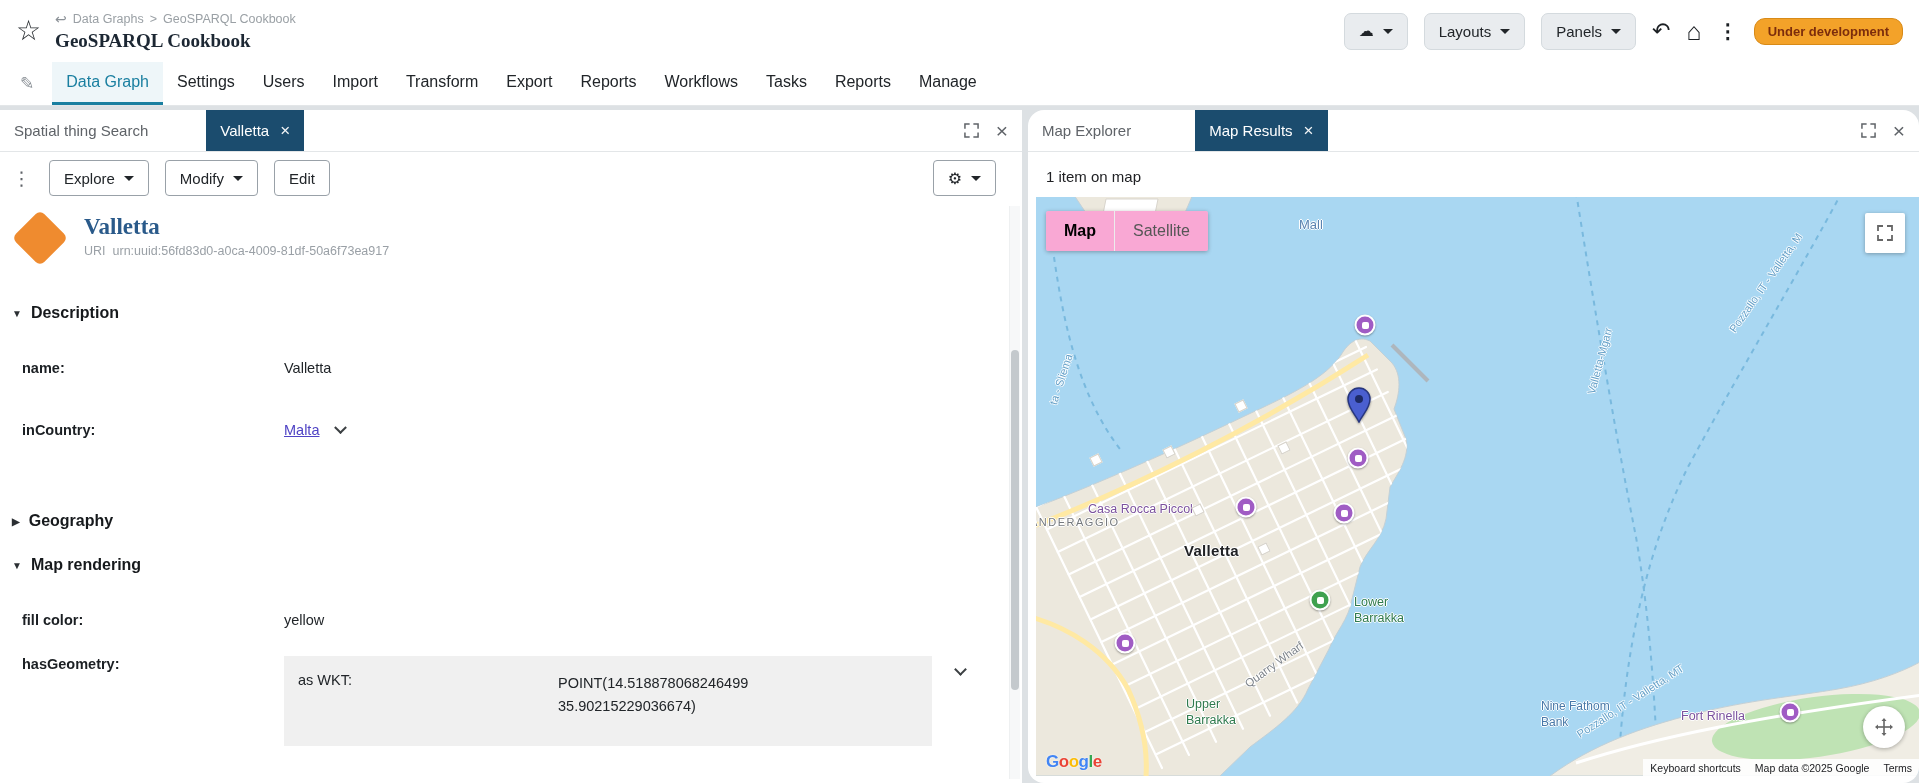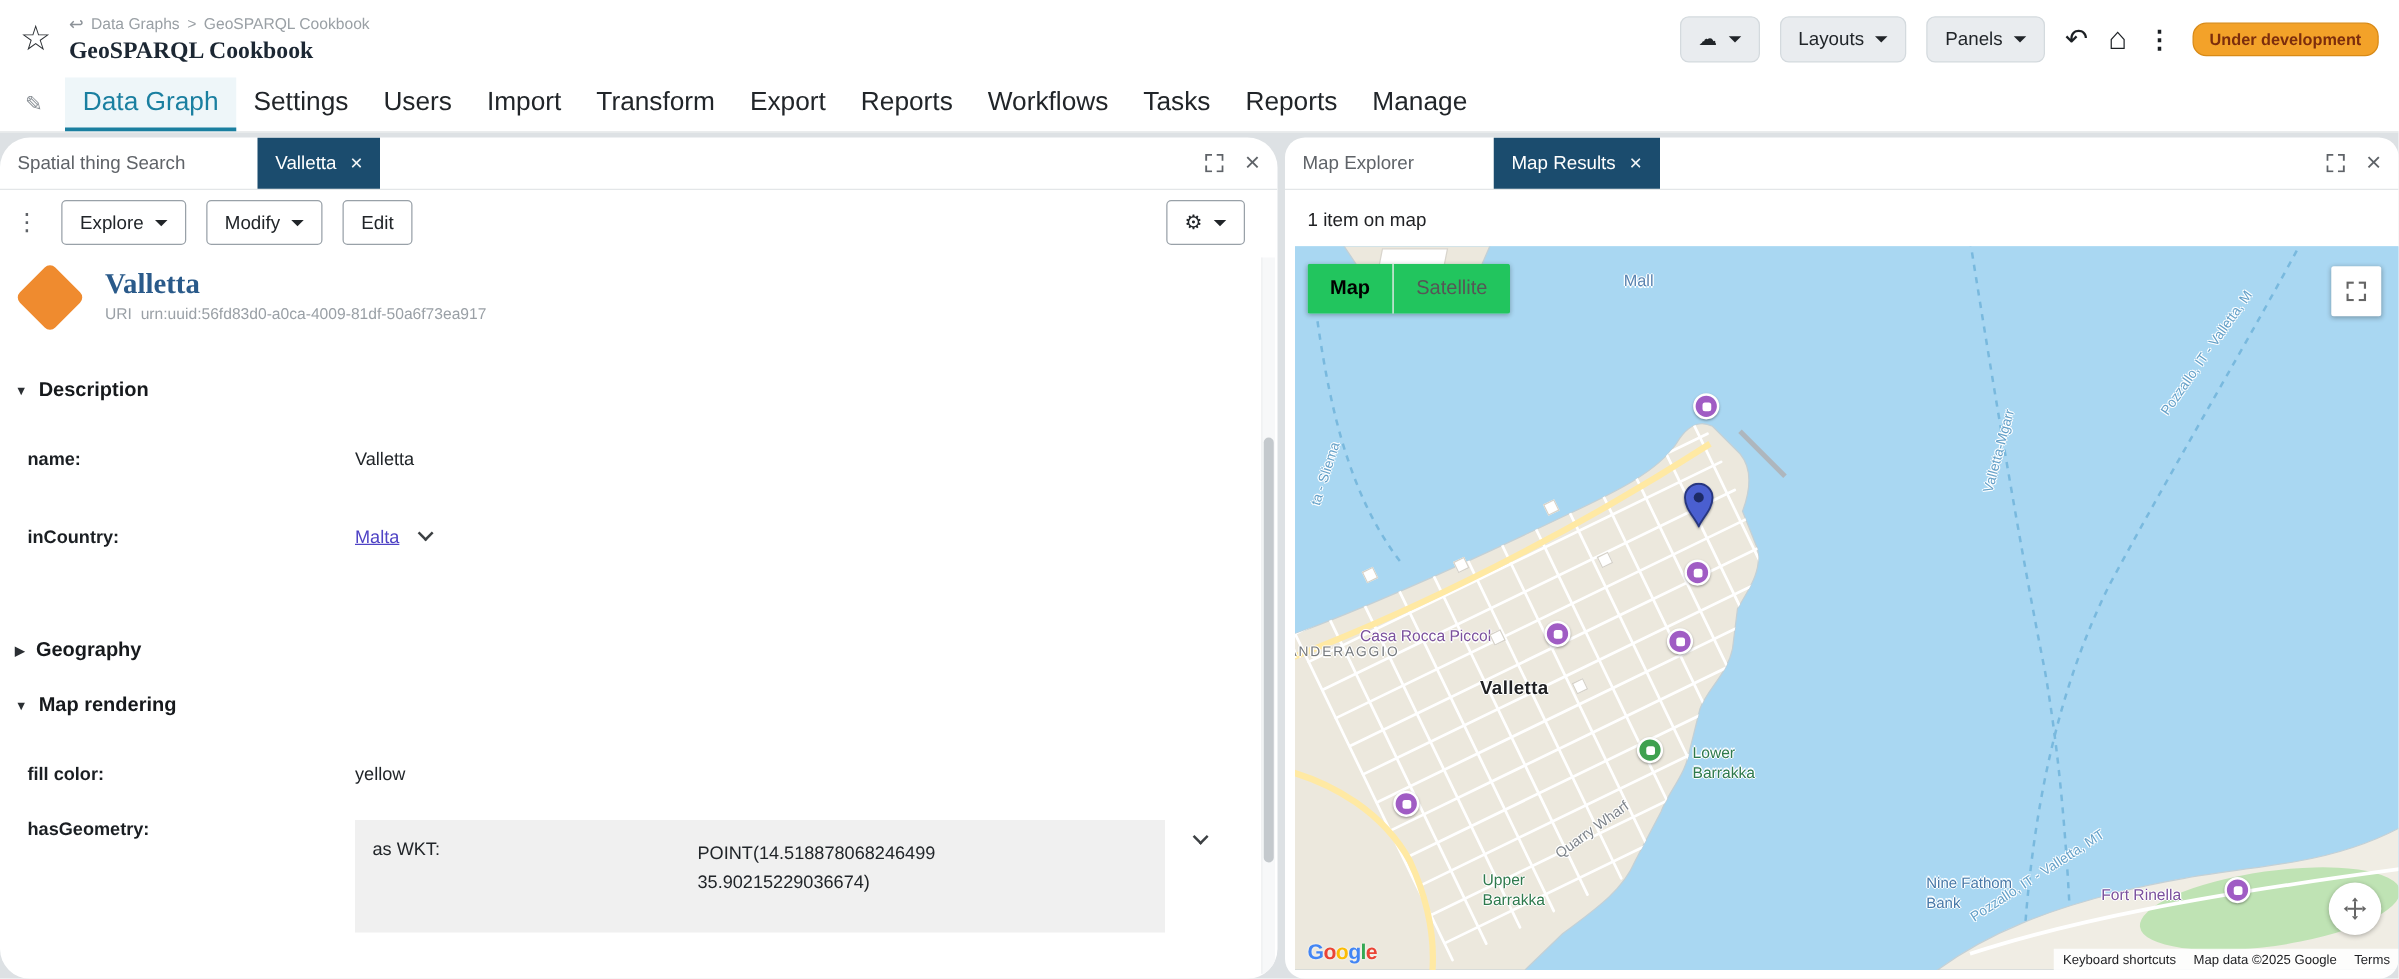--- a/index.html
+++ b/index.html
@@ -18,28 +18,28 @@
   .caret { width:0; height:0; border-left:5px solid transparent; border-right:5px solid transparent;
            border-top:5px solid #212529; display:inline-block; }
   .ibtn { background:none; border:none; cursor:pointer; color:#1b1f23; display:flex; align-items:center; font-family:inherit; }
   .i-undo { font-size:22px; } .i-home { font-size:25px; } .i-kebab { font-size:20px; font-weight:700; }
   .badge { background:#f3a229; border:1px solid #d88a17; color:#7c2d0c; font-weight:700; font-size:13px;
            padding:5px 13px; border-radius:11px; white-space:nowrap; }
 
   
   .nav { height:44px; border-bottom:1px solid #e3e6e8; display:flex; align-items:stretch; padding:0 14px; }
   .pencil { align-self:center; color:#8a9096; font-size:17px; margin:0 18px 0 6px; }
-  .ntab { display:flex; align-items:center; padding:0 14px; font-size:21px; color:#212529; cursor:pointer;
+  .ntab { display:flex; align-items:center; padding:0 14px; font-size:16px; color:#212529; cursor:pointer;
           border-bottom:3px solid transparent;text-align:center; }
   .ntab.active { color:#1a7fa0; border-bottom-color:#1a7fa0; background:#eef6f9; }
 
   
   .workspace { height:677px; background:#dde1e4; display:flex; gap:6px; padding-top:4px; }
   .panel { background:#fff; position:relative; overflow:hidden; }
-  .left-panel { width:1022px; flex:none;border-radius:24px; }
+  .left-panel { width:1022px; flex:none; }
   .right-panel { flex:1;border-radius:16px; }
 
   .panel-head { height:42px; border-bottom:1px solid #e3e6e8; display:flex; align-items:stretch; }
   .ptab { display:flex; align-items:center; padding:0 14px; font-size:15px; color:#5f6368; cursor:pointer; }
   .ptab.active { background:#1b4c6e; color:#fff; gap:11px; }
   .ptab .x { font-size:17px; opacity:.95; cursor:pointer; }
   .gap44 { margin-left:44px; } .gap50 { margin-left:50px; }
   .ph-actions { margin-left:auto; display:flex; align-items:center; gap:17px; padding-right:14px; }
   .ph-close { font-size:21px; color:#5f6368; cursor:pointer; background:none; border:none; }
   .exp-btn { background:none; border:none; cursor:pointer; display:flex; }
@@ -100,21 +100,21 @@
   .m-poi::after { content:""; position:absolute; left:50%; top:50%; width:7px; height:7px; background:#fff;
                   border-radius:2px; transform:translate(-50%,-50%); }
   .p-museum,.p-attraction,.p-shopping { background:#a05cc4; }
   .p-park { background:#3fa14f; }
   .m-bld { position:absolute; width:10px; height:10px; background:#fff; border:1px solid #d6d2c9;
            transform:translate(-50%,-50%) rotate(-26deg); }
   .m-pin { position:absolute; transform:translate(-50%,-100%); filter:drop-shadow(0 1px 1px rgba(0,0,0,.4)); }
 
   .mt-control { position:absolute; left:10px; top:14px; display:flex; box-shadow:0 1px 4px rgba(0,0,0,.3);
                 border-radius:2px; overflow:hidden; height:40px; }
-  .mt-btn { background:#22c55e; font-size:16px; padding:0 18px; display:flex; align-items:center; color:#565656;
+  .mt-btn { background:#f9a8d4; font-size:16px; padding:0 18px; display:flex; align-items:center; color:#565656;
             border:none; cursor:pointer; font-family:inherit; }
   .mt-btn + .mt-btn { border-left:1px solid #ececec; }
   .mt-btn.sel { color:#000; font-weight:700; }
   .fs-btn { position:absolute; right:14px; top:16px; width:40px; height:40px; background:#fff; border:none;
             border-radius:2px; box-shadow:0 1px 4px rgba(0,0,0,.3); display:flex; align-items:center;
             justify-content:center; cursor:pointer; }
   .pan-btn { position:absolute; right:14px; bottom:28px; width:42px; height:42px; border-radius:50%; background:#fff;
              border:none; box-shadow:0 1px 4px rgba(0,0,0,.3); display:flex; align-items:center; justify-content:center; cursor:pointer; }
   .glogo { position:absolute; left:10px; bottom:4px; font-size:17px; font-weight:700; letter-spacing:-.5px;
            cursor:pointer; text-shadow:0 0 2px #fff; }

